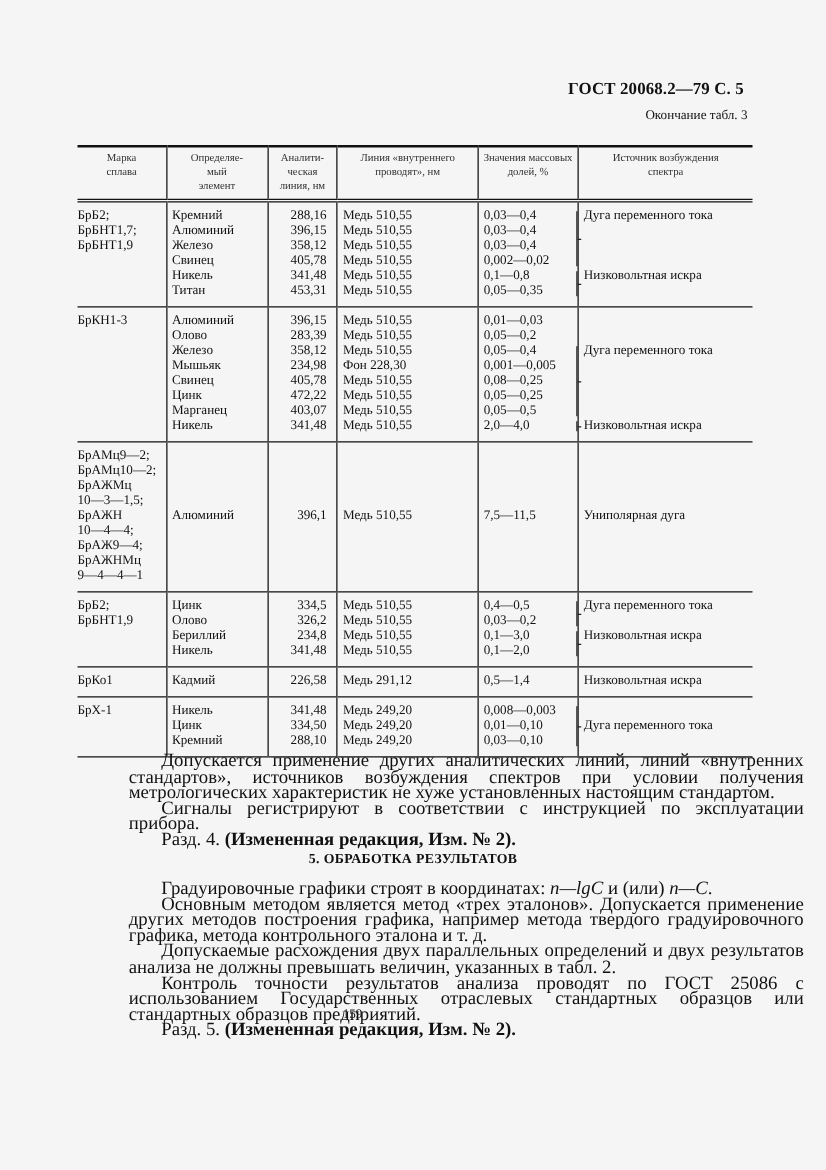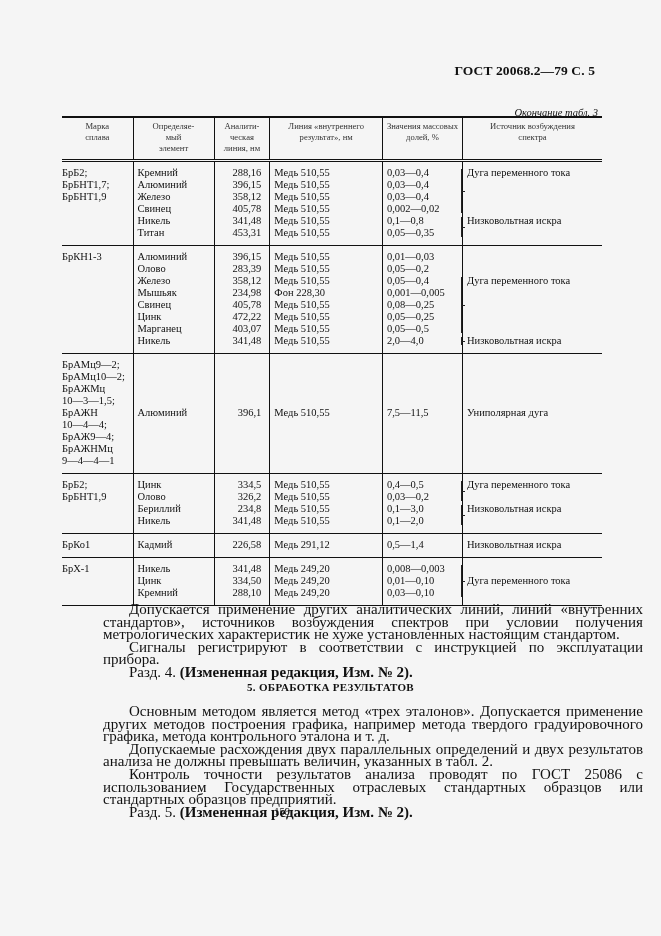--- a/index.html
+++ b/index.html
@@ -5,22 +5,22 @@
   html, body { margin: 0; padding: 0; }
   body {
     width: 661px; height: 936px; background: #f5f5f5; position: relative; overflow: hidden;
     font-family: "Liberation Serif", "DejaVu Serif", serif; color: #111;
   }
   .page-header {
     position: absolute; top: 63px; right: 66px;
     font-weight: bold; font-size: 13.5px; letter-spacing: 0.1px;
   }
   .table-caption {
-    position: absolute; top: 107px; right: 63px;
-    font-style: italic; font-size: 10.5px;
+    position: absolute; top: 87px; right: 63px;
+    font-size: 10.5px;
   }
   table.spec {
     position: absolute; top: 116px; left: 62px; width: 540px;
     border-collapse: collapse; font-size: 10.5px; line-height: 12px;
   }
   table.spec th {
     font-weight: normal; font-size: 8.6px; line-height: 11px; color: #333;
     border-top: 2px solid #111; border-bottom: 3px double #111;
     padding: 3px 2px 5px 2px; vertical-align: top; text-align: center;
   }
@@ -76,21 +76,21 @@
         <span class="line">мый</span>
         <span class="line">элемент</span>
       </th>
       <th>
         <span class="line">Аналити-</span>
         <span class="line">ческая</span>
         <span class="line">линия, нм</span>
       </th>
       <th>
         <span class="line">Линия «внутреннего</span>
-        <span class="line">результат», нм</span>
+        <span class="line">проводят», нм</span>
       </th>
       <th>
         <span class="line">Значения массовых</span>
         <span class="line">долей, %</span>
       </th>
       <th>
         <span class="line">Источник возбуждения</span>
         <span class="line">спектра</span>
       </th>
     </tr>
@@ -310,19 +310,20 @@
 
 <div class="body-text" style="top:603px;">
   <p>Допускается применение других аналитических линий, линий «внутренних стандартов», источников возбуждения спектров при условии получения метрологических характеристик не хуже установленных настоящим стандартом.</p>
   <p>Сигналы регистрируют в соответствии с инструкцией по эксплуатации прибора.</p>
   <p><span>Разд. 4. </span><span class="bold">(Измененная редакция, Изм. № 2).</span></p>
 </div>
 
 <div class="section-title">5. ОБРАБОТКА РЕЗУЛЬТАТОВ</div>
 
 <div class="body-text" style="top:705px;">
+  <p><span>Градуировочные графики строят в координатах: </span><i class="var">n—lgC</i><span> и (или) </span><i class="var">n—C</i><span>.</span></p>
   <p>Основным методом является метод «трех эталонов». Допускается применение других методов построения графика, например метода твердого градуировочного графика, метода контрольного эталона и т. д.</p>
   <p>Допускаемые расхождения двух параллельных определений и двух результатов анализа не должны превышать величин, указанных в табл. 2.</p>
   <p>Контроль точности результатов анализа проводят по ГОСТ 25086 с использованием Государственных отраслевых стандартных образцов или стандартных образцов предприятий.</p>
   <p><span>Разд. 5. </span><span class="bold">(Измененная редакция, Изм. № 2).</span></p>
 </div>
 
 <div class="page-number">159</div>
 
 </body></html>

